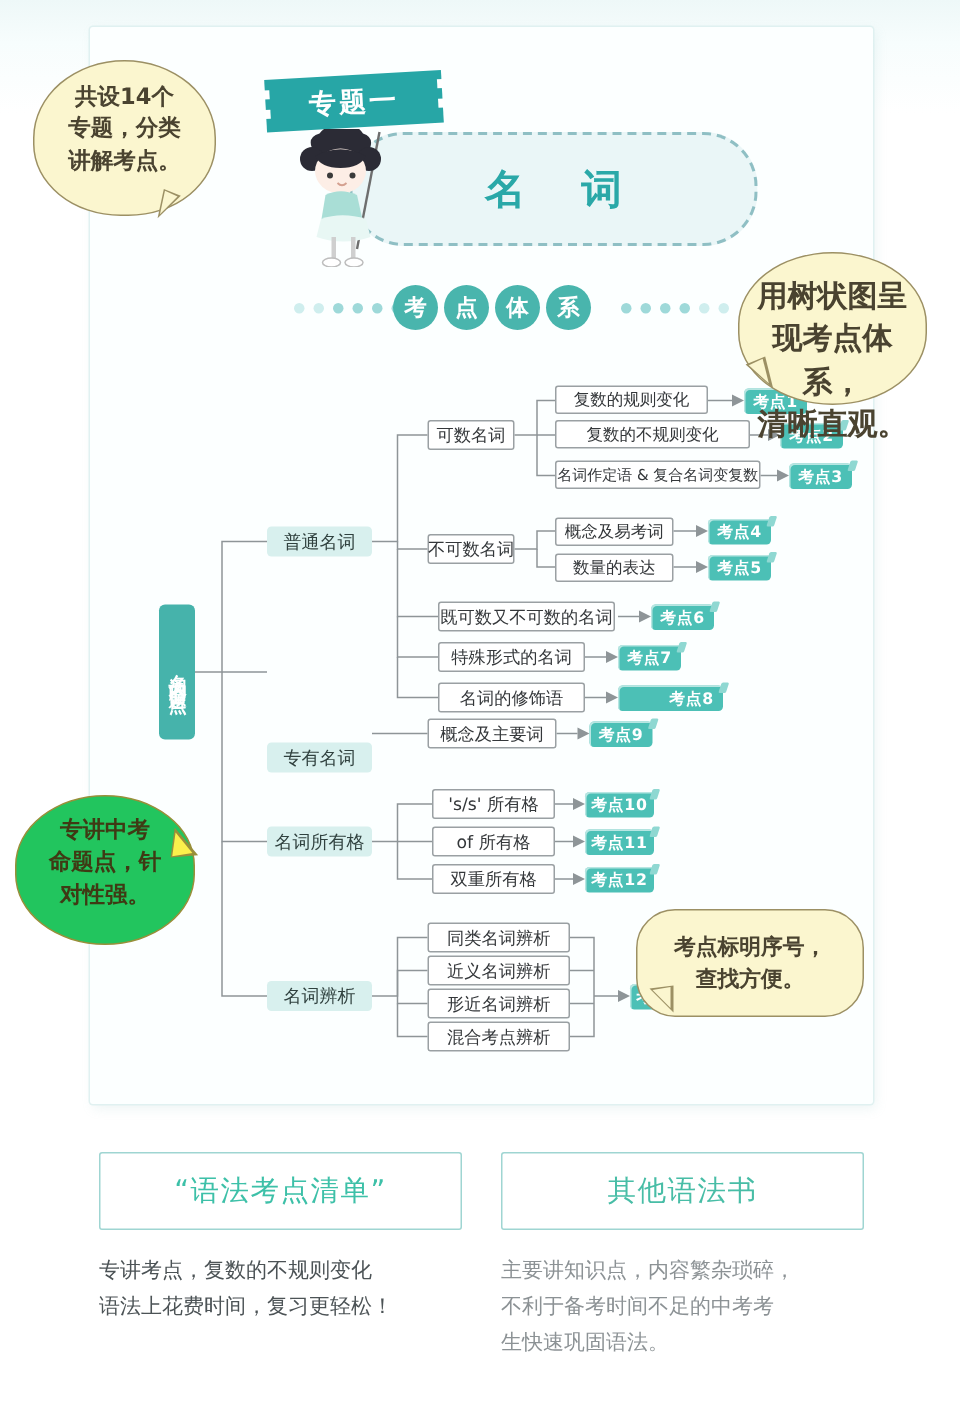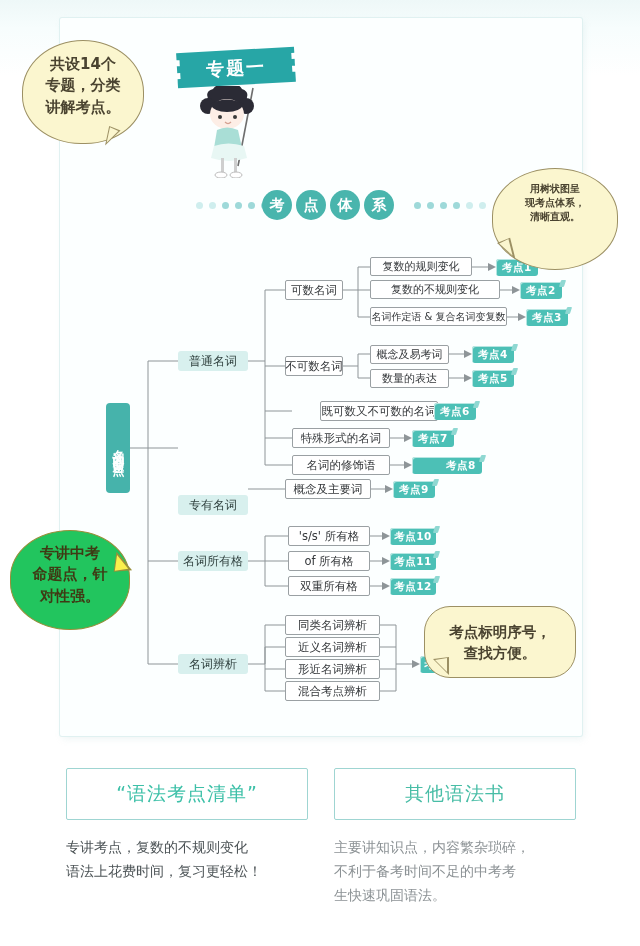--- a/index.html
+++ b/index.html
@@ -55,21 +55,21 @@
   #bubble-top-left .tail i{
     position:absolute;left:-11px;top:-1px;
     border-left:9px solid #fbf6cf;
     border-bottom:14px solid transparent;
     border-top:2px solid transparent;
   }
 
   
   #bubble-top-right{
     left:492px;top:168px;width:126px;height:102px;
-    font-size:10px;padding:14px 7px 0 7px;border-radius:50%/47%;font-family:Liberation Mono, monospace;
+    font-size:20px;padding:14px 7px 0 7px;border-radius:50%/47%;
   }
   #bubble-top-right .tail{
     left:6px;top:70px;
     border-right:14px solid #9c9064;
     border-bottom:20px solid transparent;
     border-top:2px solid transparent;
     transform:rotate(-14deg);
   }
   #bubble-top-right .tail i{
     position:absolute;left:2px;top:-1px;
@@ -233,20 +233,23 @@
   <div class="mindmap-card"></div>
 
   <div class="topic-ribbon">
     <div class="rib-notch l"></div>
     <div class="rib-notch l2"></div>
     <div class="rib-notch r"></div>
     <div class="rib-notch r2"></div>
     <div class="rib-txt">专题一</div>
   </div>
 
+  <div class="title-pill">
+    <div class="ttl">名 词</div>
+  </div>
 
   <svg class="mascot" viewBox="0 0 66 92" xmlns="http://www.w3.org/2000/svg">
     <line x1="57" y1="2" x2="42" y2="80" stroke="#6e6e6e" stroke-width="1.6"></line>
     <path d="M14 16 q-7 -10 3 -13 q5 -7 14 -3 q10 -5 15 3 q9 3 3 13 z" fill="#2b2b35"></path>
     <ellipse cx="12" cy="20" rx="8" ry="8" fill="#2b2b35"></ellipse>
     <ellipse cx="50" cy="20" rx="8" ry="8" fill="#2b2b35"></ellipse>
     <ellipse cx="31" cy="28" rx="17" ry="15" fill="#fdeee6"></ellipse>
     <path d="M14 18 q17 -9 34 0 q-4 8 -17 8 q-13 0 -17 -8 z" fill="#2b2b35"></path>
     <circle cx="24" cy="31" r="2" fill="#3a3a3a"></circle>
     <circle cx="39" cy="31" r="2" fill="#3a3a3a"></circle>
@@ -356,21 +359,21 @@
     <div class="node root" style="left:46px;top:385px;width:24px;height:90px;">名词的命题点</div>
 
     <div class="node lvl1" style="left:118px;top:333px;width:70px;height:20px;">普通名词</div>
     <div class="node lvl1" style="left:118px;top:477px;width:70px;height:20px;">专有名词</div>
     <div class="node lvl1" style="left:118px;top:533px;width:70px;height:20px;">名词所有格</div>
     <div class="node lvl1" style="left:118px;top:636px;width:70px;height:20px;">名词辨析</div>
 
     <div class="node lvl2" style="left:225px;top:262px;width:58px;height:20px;">可数名词</div>
     <div class="node lvl2" style="left:225px;top:338px;width:58px;height:20px;">不可数名词</div>
 
-    <div class="node lvl2" style="left:232px;top:383px;width:118px;height:20px;margin-left:28px;">既可数又不可数的名词</div>
+    <div class="node lvl2" style="left:232px;top:383px;width:118px;height:20px;">既可数又不可数的名词</div>
     <div class="node lvl2" style="left:232px;top:410px;width:98px;height:20px;">特殊形式的名词</div>
     <div class="node lvl2" style="left:232px;top:437px;width:98px;height:20px;">名词的修饰语</div>
 
     <div class="node lvl3" style="left:310px;top:239px;width:102px;height:19px;">复数的规则变化</div>
     <div class="node lvl3" style="left:310px;top:262px;width:130px;height:19px;">复数的不规则变化</div>
     <div class="node lvl3" style="left:310px;top:289px;width:137px;height:19px;font-size:10px;">名词作定语 &amp; 复合名词变复数</div>
 
     <div class="node lvl3" style="left:310px;top:327px;width:79px;height:19px;">概念及易考词</div>
     <div class="node lvl3" style="left:310px;top:351px;width:79px;height:19px;">数量的表达</div>
 

